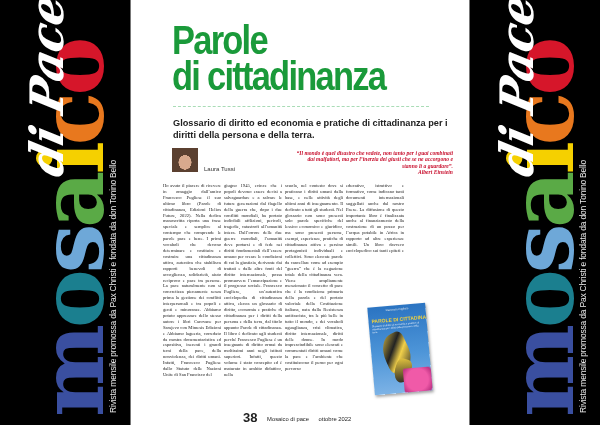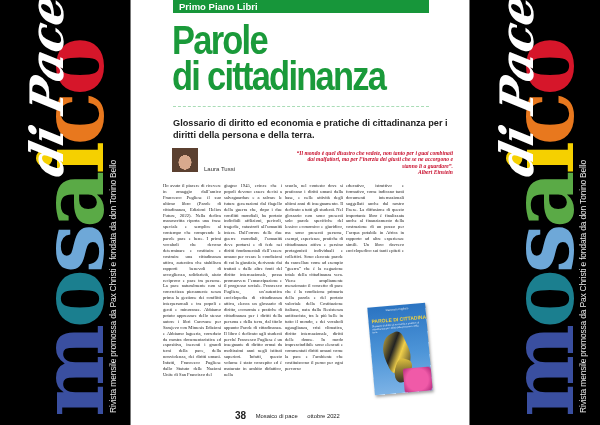--- a/index.html
+++ b/index.html
@@ -92,38 +92,37 @@
   .book .btitle { position: absolute; left: 3px; top: 11px; font-size: 5px; font-weight: bold; color: #f4d23a; white-space: nowrap; }
   .book .bauthor { position: absolute; left: 18px; top: 3px; font-size: 2.6px; color: #eee; }
   .book .bsub { position: absolute; left: 3px; top: 18px; width: 52px; font-size: 2.4px; line-height: 3px; color: #e6eefa; }
   .book .wing1 { position: absolute; left: 12px; top: 28px; width: 26px; height: 38px; background: linear-gradient(135deg,#f1d04a,#222 40%,#f1d04a 60%,#222); border-radius: 60% 20% 50% 20%; transform: rotate(-20deg); }
   .book .wing2 { position: absolute; left: 22px; top: 54px; width: 16px; height: 24px; background: linear-gradient(160deg,#eac840,#222); border-radius: 40% 40% 60% 60%; transform: rotate(20deg); }
   .book .flowers { position: absolute; left: 30px; top: 64px; width: 34px; height: 30px; background: radial-gradient(circle at 40% 40%, #f05aa8 0 40%, #c13585 60%, transparent 70%); }
 
   .footer {
     position: absolute; left: 104px; top: 410px; font-size: 5.8px; color: #222; white-space: nowrap;
   }
-  .footer .pnum { font-weight: bold; font-size: 10px; margin-right: 8px; vertical-align: -1px; }
+  .footer .pnum { font-weight: bold; font-size: 13px; margin-right: 8px; vertical-align: -1px; margin-left: 8px; }
   .footer .mag { margin-right: 8px; }
 </style>
 </head>
 <body>
 
 <div class="banner left">
   <div class="rot">
     <div class="logo-word">
       <span style="color:#3a4fa0">m</span><span style="color:#1b7f8f">o</span><span style="color:#6ea8d8">s</span><span style="color:#5aaa46">a</span><span style="color:#f5d000">i</span><span style="color:#e8781e">c</span><span style="color:#d6162a">o</span>
     </div>
     <div class="logo-script">di Pace</div>
     <div class="logo-tag">Rivista mensile promossa da Pax Christi e fondata da don Tonino Bello</div>
   </div>
 </div>
 
 <div class="page">
-  <div class="section-bar">Primo Piano Libri</div>
 
   <div class="title">
     <div>Parole</div>
     <div>di cittadinanza</div>
   </div>
 
   <div class="dash"></div>
 
   <div class="subtitle">Glossario di diritto ed economia e pratiche di cittadinanza per i diritti della persona e della terra.</div>
 

